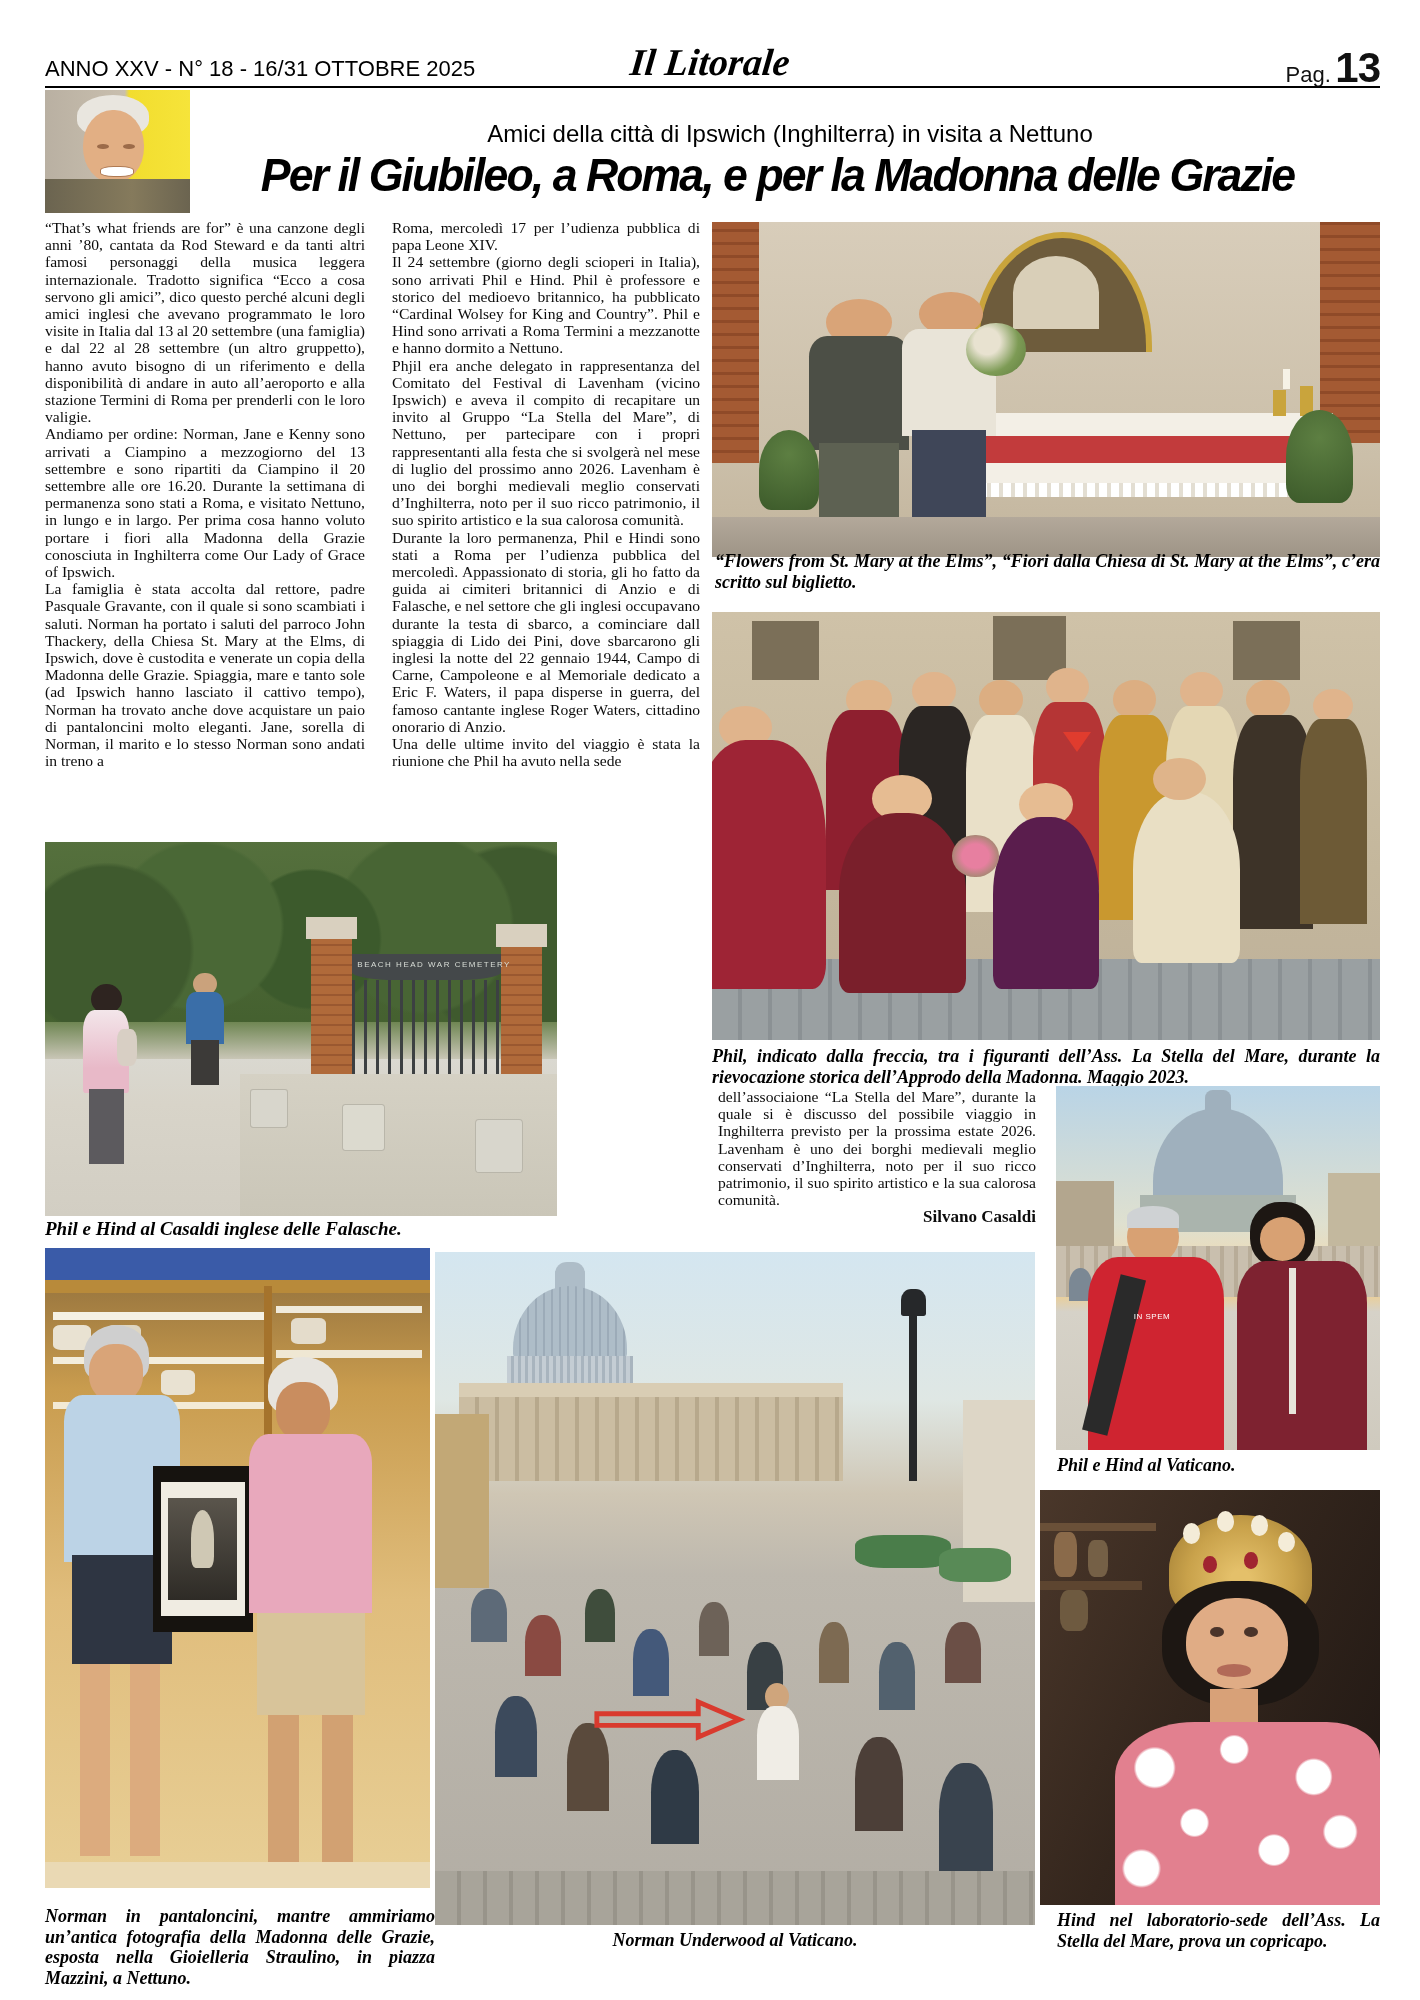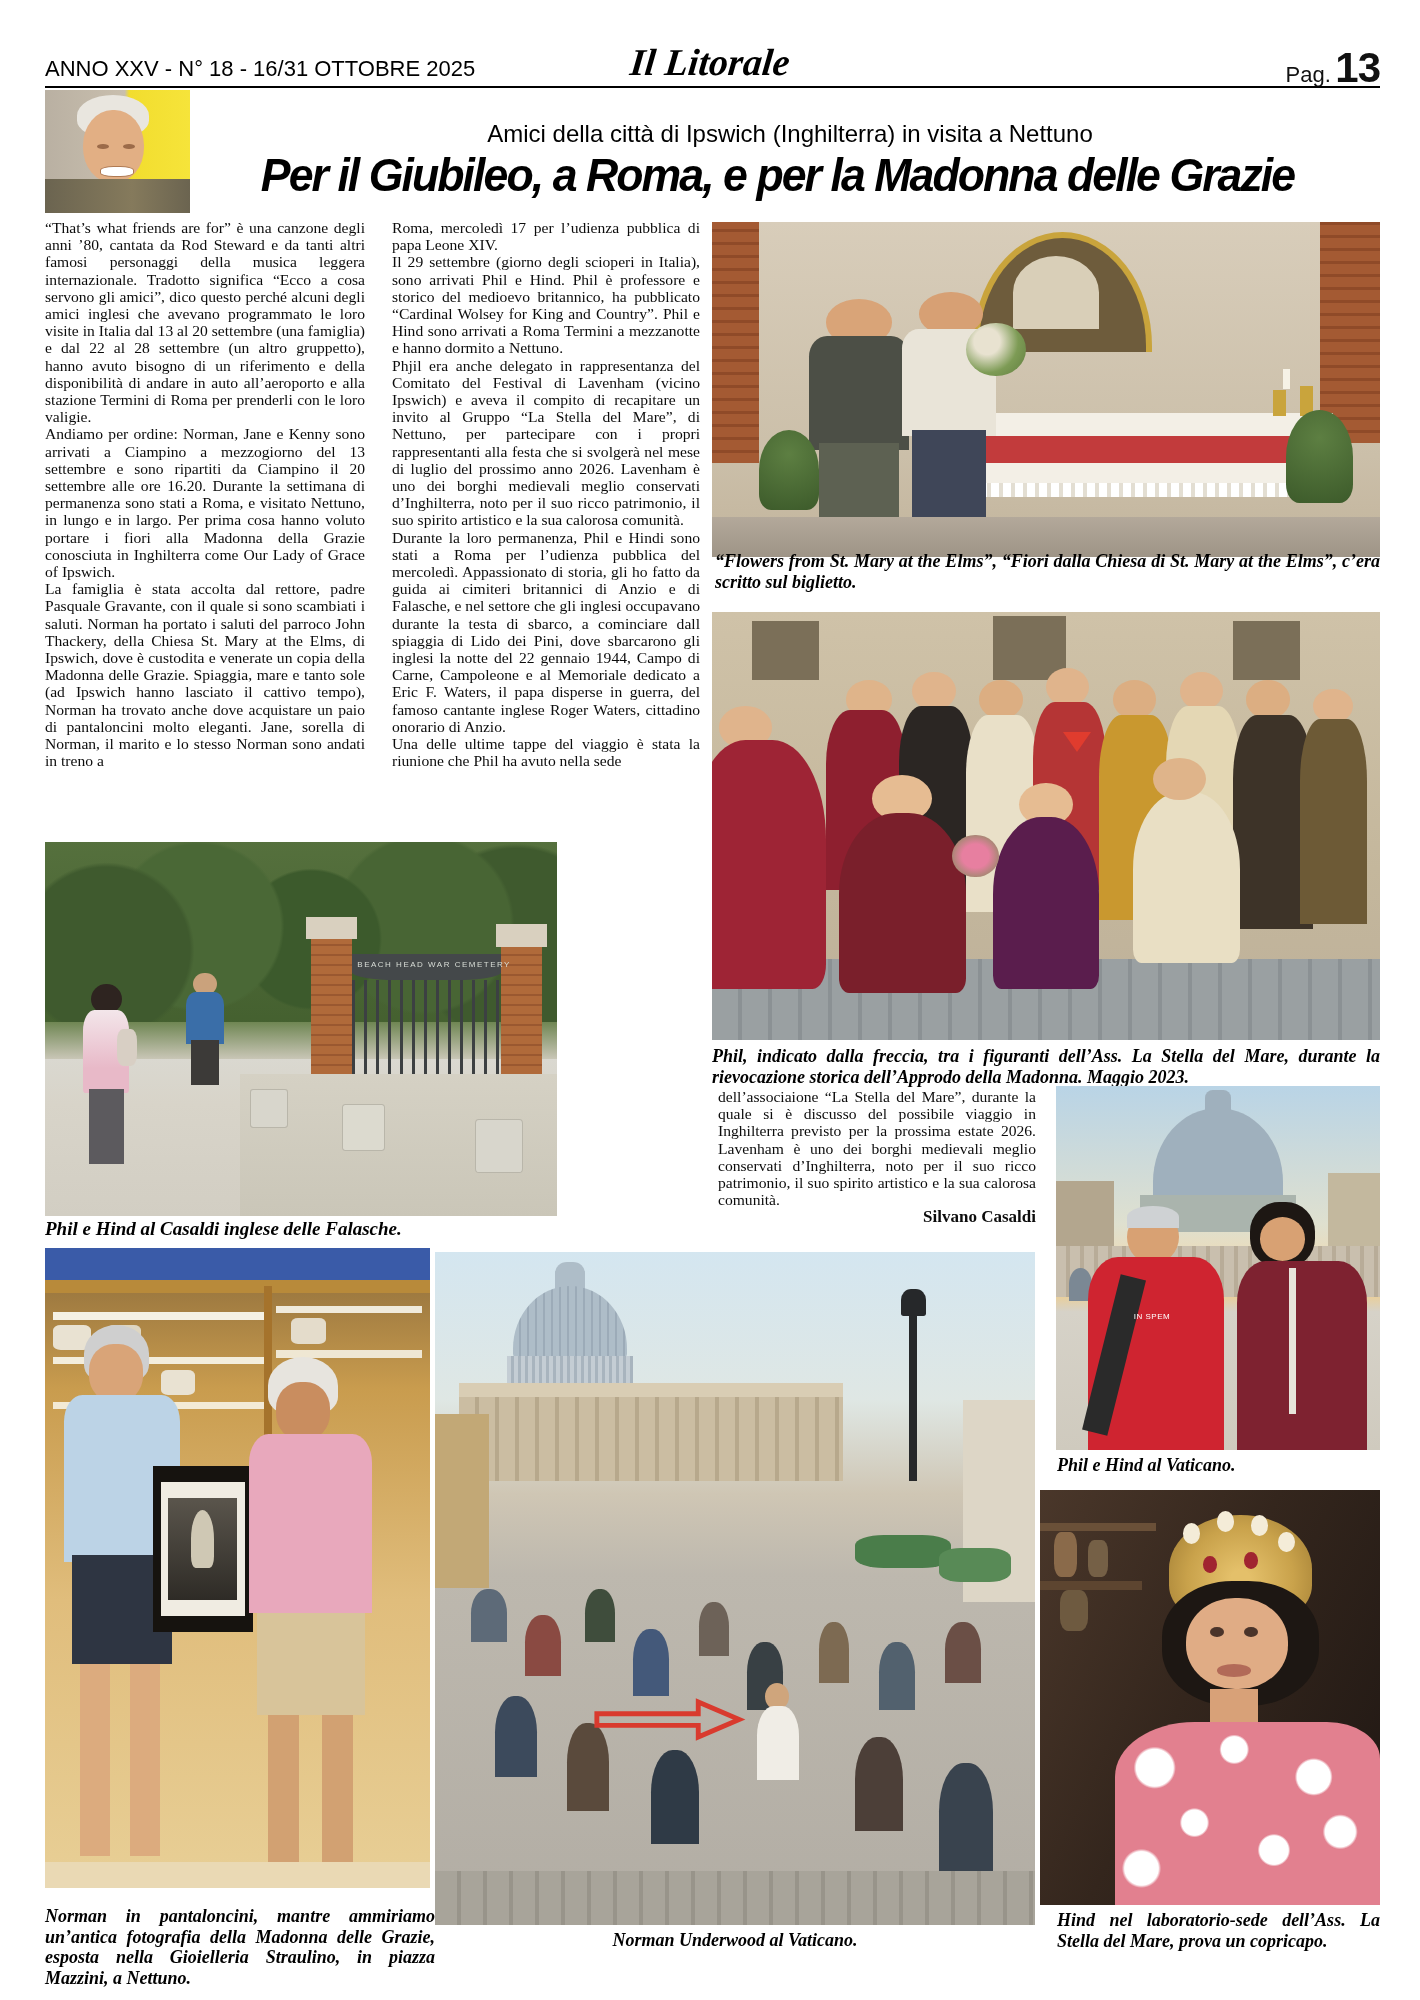--- a/index.html
+++ b/index.html
@@ -57,24 +57,24 @@
   <div class="abs kicker">Amici della città di Ipswich (Inghilterra) in visita a Nettuno</div>
   <div class="abs headline">Per il Giubileo, a Roma, e per la Madonna delle Grazie</div>
 
   <div class="abs col" style="left:45px;top:219px;width:320px;">
     <p>“That’s what friends are for” è una canzone degli anni ’80, cantata da Rod Steward e da tanti altri famosi personaggi della musica leggera internazionale. Tradotto significa “Ecco a cosa servono gli amici”, dico questo perché alcuni degli amici inglesi che avevano programmato le loro visite in Italia dal 13 al 20 settembre (una famiglia) e dal 22 al 28 settembre (un altro gruppetto), hanno avuto bisogno di un riferimento e della disponibilità di andare in auto all’aeroporto e alla stazione Termini di Roma per prenderli con le loro valigie.</p>
     <p>Andiamo per ordine: Norman, Jane e Kenny sono arrivati a Ciampino a mezzogiorno del 13 settembre e sono ripartiti da Ciampino il 20 settembre alle ore 16.20. Durante la settimana di permanenza sono stati a Roma, e visitato Nettuno, in lungo e in largo. Per prima cosa hanno voluto portare i fiori alla Madonna della Grazie conosciuta in Inghilterra come Our Lady of Grace of Ipswich.</p>
     <p>La famiglia è stata accolta dal rettore, padre Pasquale Gravante, con il quale si sono scambiati i saluti. Norman ha portato i saluti del parroco John Thackery, della Chiesa St. Mary at the Elms, di Ipswich, dove è custodita e venerate un copia della Madonna delle Grazie. Spiaggia, mare e tanto sole (ad Ipswich hanno lasciato il cattivo tempo), Norman ha trovato anche dove acquistare un paio di pantaloncini molto eleganti. Jane, sorella di Norman, il marito e lo stesso Norman sono andati in treno a</p>
   </div>
   <div class="abs col" style="left:392px;top:219px;width:308px;">
     <p>Roma, mercoledì 17 per l’udienza pubblica di papa Leone XIV.</p>
-    <p>Il 29 settembre (giorno degli scioperi in Italia), sono arrivati Phil e Hind. Phil è professore e storico del medioevo britannico, ha pubblicato “Cardinal Wolsey for King and Country”. Phil e Hind sono arrivati a Roma Termini a mezzanotte e hanno dormito a Nettuno.</p>
+    <p>Il 24 settembre (giorno degli scioperi in Italia), sono arrivati Phil e Hind. Phil è professore e storico del medioevo britannico, ha pubblicato “Cardinal Wolsey for King and Country”. Phil e Hind sono arrivati a Roma Termini a mezzanotte e hanno dormito a Nettuno.</p>
     <p>Phjil era anche delegato in rappresentanza del Comitato del Festival di Lavenham (vicino Ipswich) e aveva il compito di recapitare un invito al Gruppo “La Stella del Mare”, di Nettuno, per partecipare con i propri rappresentanti alla festa che si svolgerà nel mese di luglio del prossimo anno 2026. Lavenham è uno dei borghi medievali meglio conservati d’Inghilterra, noto per il suo ricco patrimonio, il suo spirito artistico e la sua calorosa comunità.</p>
     <p>Durante la loro permanenza, Phil e Hindi sono stati a Roma per l’udienza pubblica del mercoledì. Appassionato di storia, gli ho fatto da guida ai cimiteri britannici di Anzio e di Falasche, e nel settore che gli inglesi occupavano durante la testa di sbarco, a cominciare dall spiaggia di Lido dei Pini, dove sbarcarono gli inglesi la notte del 22 gennaio 1944, Campo di Carne, Campoleone e al Memoriale dedicato a Eric F. Waters, il papa disperse in guerra, del famoso cantante inglese Roger Waters, cittadino onorario di Anzio.</p>
-    <p>Una delle ultime tappe del viaggio è stata la riunione che Phil ha avuto nella sede</p>
+    <p>Una delle ultime invito del viaggio è stata la riunione che Phil ha avuto nella sede</p>
   </div>
   <div class="abs col" style="left:718px;top:1088px;width:318px;">
     <p>dell’associaione “La Stella del Mare”, durante la quale si è discusso del possibile viaggio in Inghilterra previsto per la prossima estate 2026. Lavenham è uno dei borghi medievali meglio conservati d’Inghilterra, noto per il suo ricco patrimonio, il suo spirito artistico e la sua calorosa comunità.</p>
     <p class="byline">Silvano Casaldi</p>
   </div>
 
   <div class="ph" style="left:712px;top:222px;width:668px;height:335px;">
     <div style="inset:0;background:linear-gradient(#d8cdba,#cbbfa9 70%,#c2b49c);"></div>
     <div style="left:0;top:0;width:7%;height:72%;background:repeating-linear-gradient(#a4583а 0 0);background:repeating-linear-gradient(0deg,#a45a33 0 10px,#8f4a28 10px 13px);"></div>
     <div style="right:0;top:0;width:9%;height:66%;background:repeating-linear-gradient(0deg,#a45a33 0 10px,#8f4a28 10px 13px);"></div>

